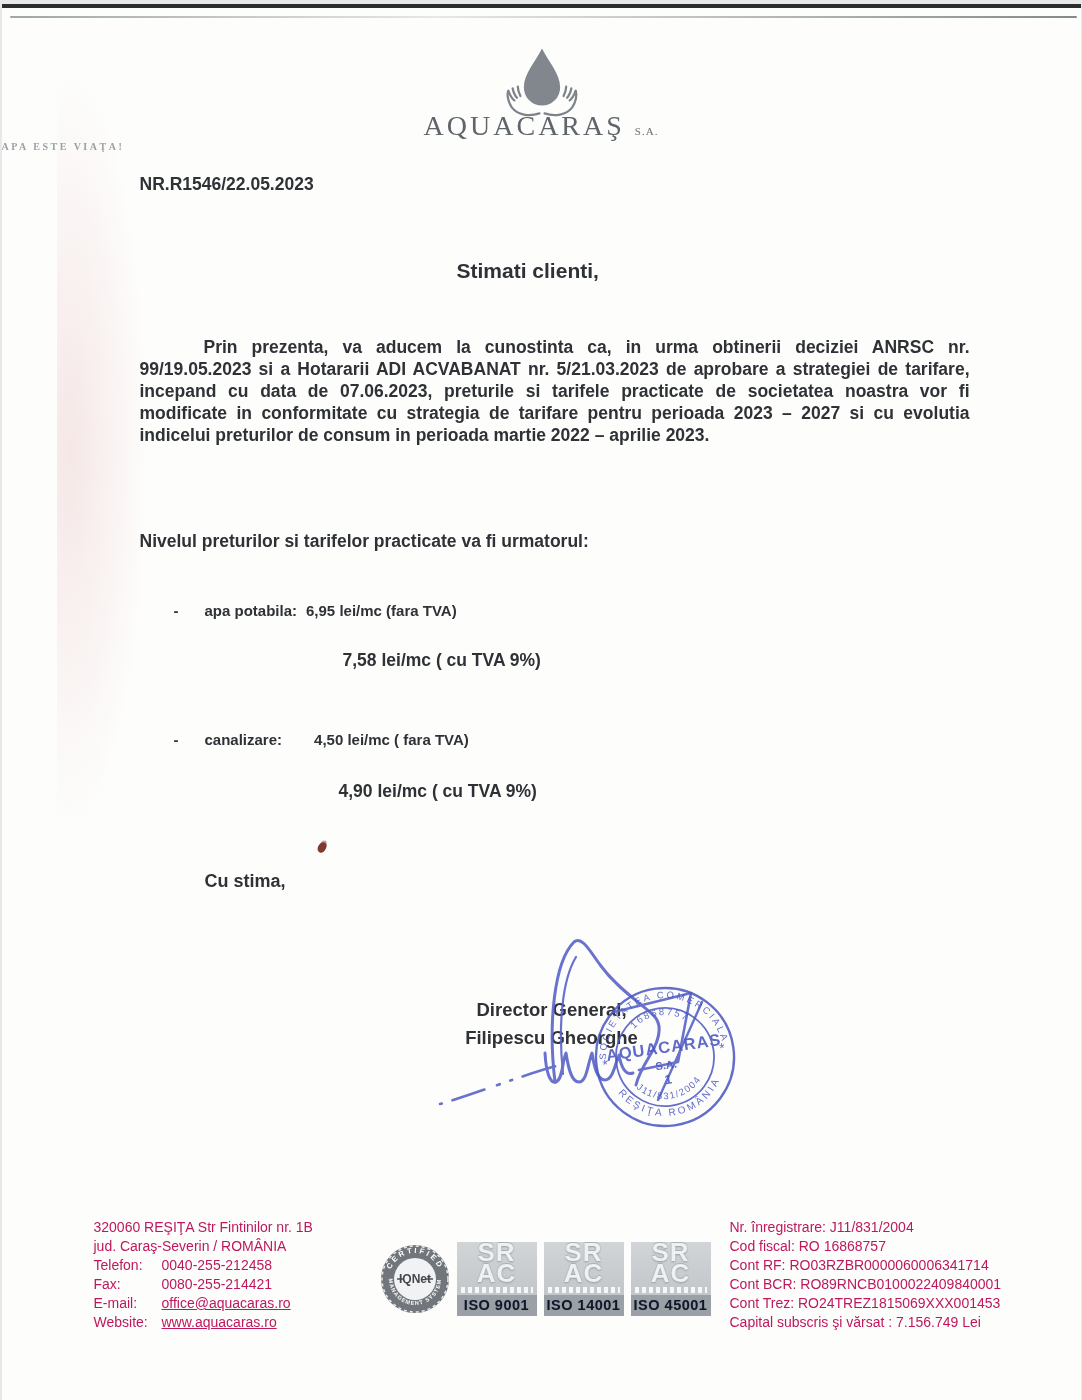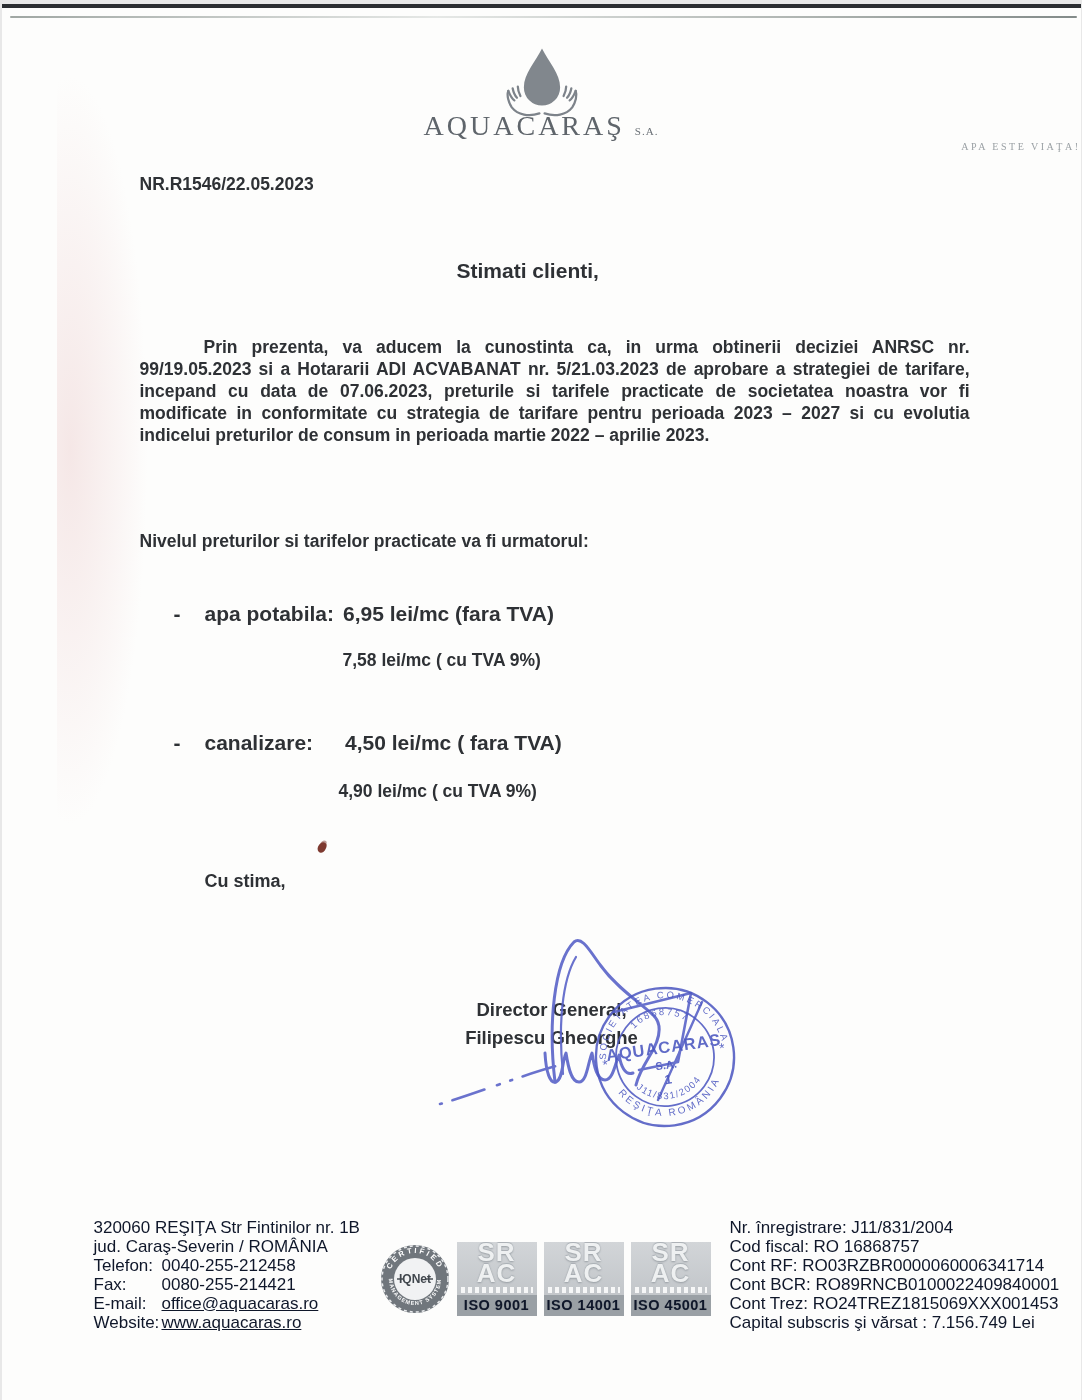--- a/index.html
+++ b/index.html
@@ -14,40 +14,40 @@
     background:linear-gradient(to right,rgba(120,130,125,.7),rgba(160,170,165,.25) 40%,rgba(120,130,125,.6) 75%,rgba(100,110,108,.8));border-radius:2px;}
   .scan-pink{position:absolute;left:55px;top:50px;width:130px;height:880px;
     background:radial-gradient(ellipse 70% 50% at 10% 45%,rgba(233,198,198,.4),rgba(240,216,216,.18) 60%,transparent 85%);}
   .scan-speck{position:absolute;left:316px;top:838px;width:8px;height:11px;border-radius:60% 40% 55% 45%;
     background:#7e3a30;transform:rotate(20deg);box-shadow:0 -3px 0 -1px rgba(126,58,48,.5);}
   
   .logo-art{position:absolute;left:492px;top:42px;}
   .wordmark{position:absolute;left:0;right:0;top:106px;text-align:center;
     font-family:"Liberation Serif", serif;font-size:28px;letter-spacing:3px;color:#5f656b;}
   .wordmark .suffix{font-size:11px;letter-spacing:1px;color:#6a7076;}
-  .tagline{position:absolute;left:0;right:0;top:137px;text-align:right;
-    font-size:10px;letter-spacing:2.5px;color:#9aa0a4;font-family:"Liberation Serif", serif;}
+  .tagline{position:absolute;left:0;right:0;top:137px;text-align:left;
+    font-size:10px;letter-spacing:2.5px;color:#9aa0a4;font-family:"Liberation Serif", serif;font-weight:bold;}
   
   .ref{position:absolute;left:138px;top:170px;font-size:17.5px;font-weight:700;}
   .salutation{position:absolute;left:455px;top:255px;font-size:21px;font-weight:700;}
   .para{position:absolute;left:138px;top:332px;width:830px;margin:0;
     font-size:17.5px;font-weight:700;line-height:22px;text-align:justify;text-indent:64px;}
   .prices-intro{position:absolute;left:138px;top:527px;font-size:17.5px;font-weight:700;}
-  .price-row{position:absolute;left:172px;font-size:21px;font-weight:700;}
+  .price-row{position:absolute;left:172px;font-size:15px;font-weight:700;}
   .price-row .dash{display:inline-block;width:31px;}
   .price-row .val{margin-left:9px;}
   .price-row.wide-gap .val{margin-left:32px;}
   .price-sub{position:absolute;left:341px;font-size:17.5px;font-weight:700;}
   .closing{position:absolute;left:203px;top:867px;font-size:18px;font-weight:700;}
   .sig-block{position:absolute;left:425px;top:992px;width:250px;text-align:center;
     font-size:18.5px;font-weight:700;line-height:28px;}
   
   .ink{position:absolute;left:0;top:0;pointer-events:none;z-index:5;}
   
-  .foot{position:absolute;font-size:17px;line-height:19px;color:#0f172a;}
+  .foot{position:absolute;font-size:14px;line-height:19px;color:#be185d;}
   .foot-left{left:92px;top:1214px;}
   .foot-right{left:728px;top:1214px;}
   .contact-label{display:inline-block;width:68px;}
   .u{text-decoration:underline;}
   .badges{position:absolute;left:378px;top:1238px;display:flex;align-items:center;gap:7px;}
   .srac{width:80px;height:74px;background:linear-gradient(#d2d5d8,#bcc0c4);
     display:flex;flex-direction:column;align-items:center;justify-content:flex-end;overflow:hidden;}
   .srac .big{font-weight:700;font-size:26px;line-height:21px;color:#eef0f1;
     text-shadow:0 1px 2px #979da2, 0 -1px 1px #aab0b5;letter-spacing:1px;text-align:center;}
   .srac .caption{width:72px;height:6px;margin-top:3px;

